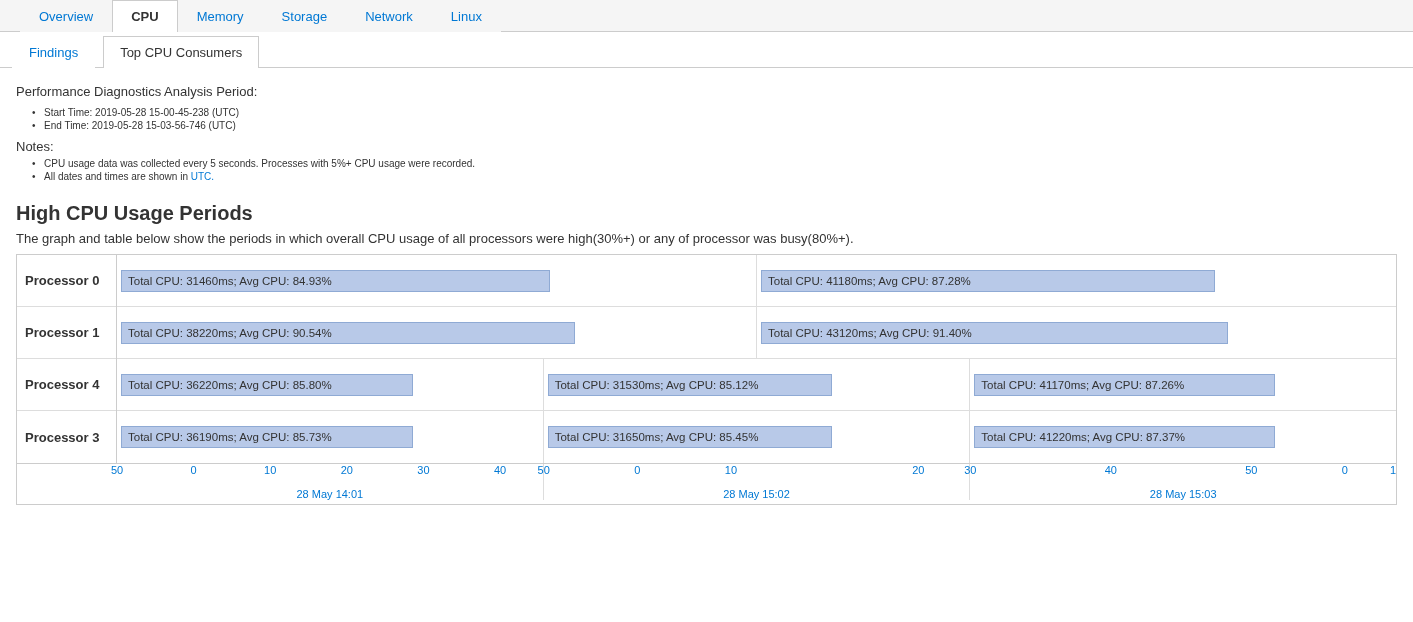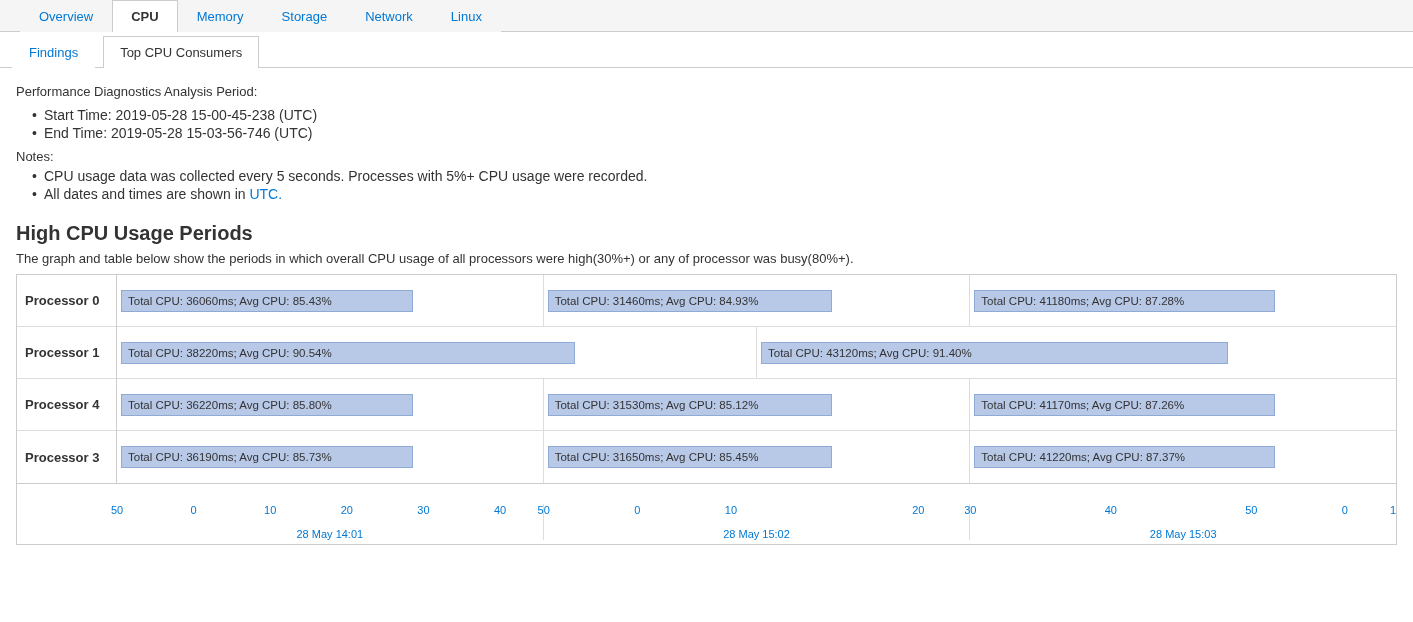--- a/index.html
+++ b/index.html
@@ -68,21 +68,21 @@
 
     .bullet-list {
       list-style: none;
       padding-left: 16px;
       margin-bottom: 8px;
     }
     .bullet-list li {
       position: relative;
       padding-left: 12px;
       margin-bottom: 2px;
-      font-size: 14px;
+      font-size: 10px;
       color: #333;
     }
     .bullet-list li::before {
       content: '•';
       position: absolute;
       left: 0;
     }
     .blue-text { color: #0078d4; }
 
     .notes-label {
@@ -169,21 +169,21 @@
       font-size: 11.5px;
       color: #333;
       white-space: nowrap;
       min-width: 0;
     }
 
     
     .x-axis {
       display: flex;
       border-top: 1px solid #ccc;
-      padding-top: 20px;
+      padding-top: 0;
       padding-bottom: 4px;
       background: #fff;
     }
 
     .x-axis-label-col {
       width: 100px;
       flex-shrink: 0;
     }
 
     .x-axis-data {
@@ -260,23 +260,20 @@
         <div class="row-label">Processor 0</div>
         <div class="row-label">Processor 1</div>
         <div class="row-label">Processor 4</div>
         <div class="row-label">Processor 3</div>
       </div>
 
       <div class="chart-data-area" id="chart-data-area">
 
       <div class="data-row">
             <div class="segment-group">
-              <div class="bar" style="width: 70%;">Total CPU: 36060ms; Avg CPU: 85.43%</div>
-            </div>
-            <div class="segment-group">
               <div class="bar" style="width: 68%;">Total CPU: 31460ms; Avg CPU: 84.93%</div>
             </div>
             <div class="segment-group">
               <div class="bar" style="width: 72%;">Total CPU: 41180ms; Avg CPU: 87.28%</div>
             </div>
           </div>
           <div class="data-row">
             <div class="segment-group">
               <div class="bar" style="width: 72%;">Total CPU: 38220ms; Avg CPU: 90.54%</div>
             </div>

